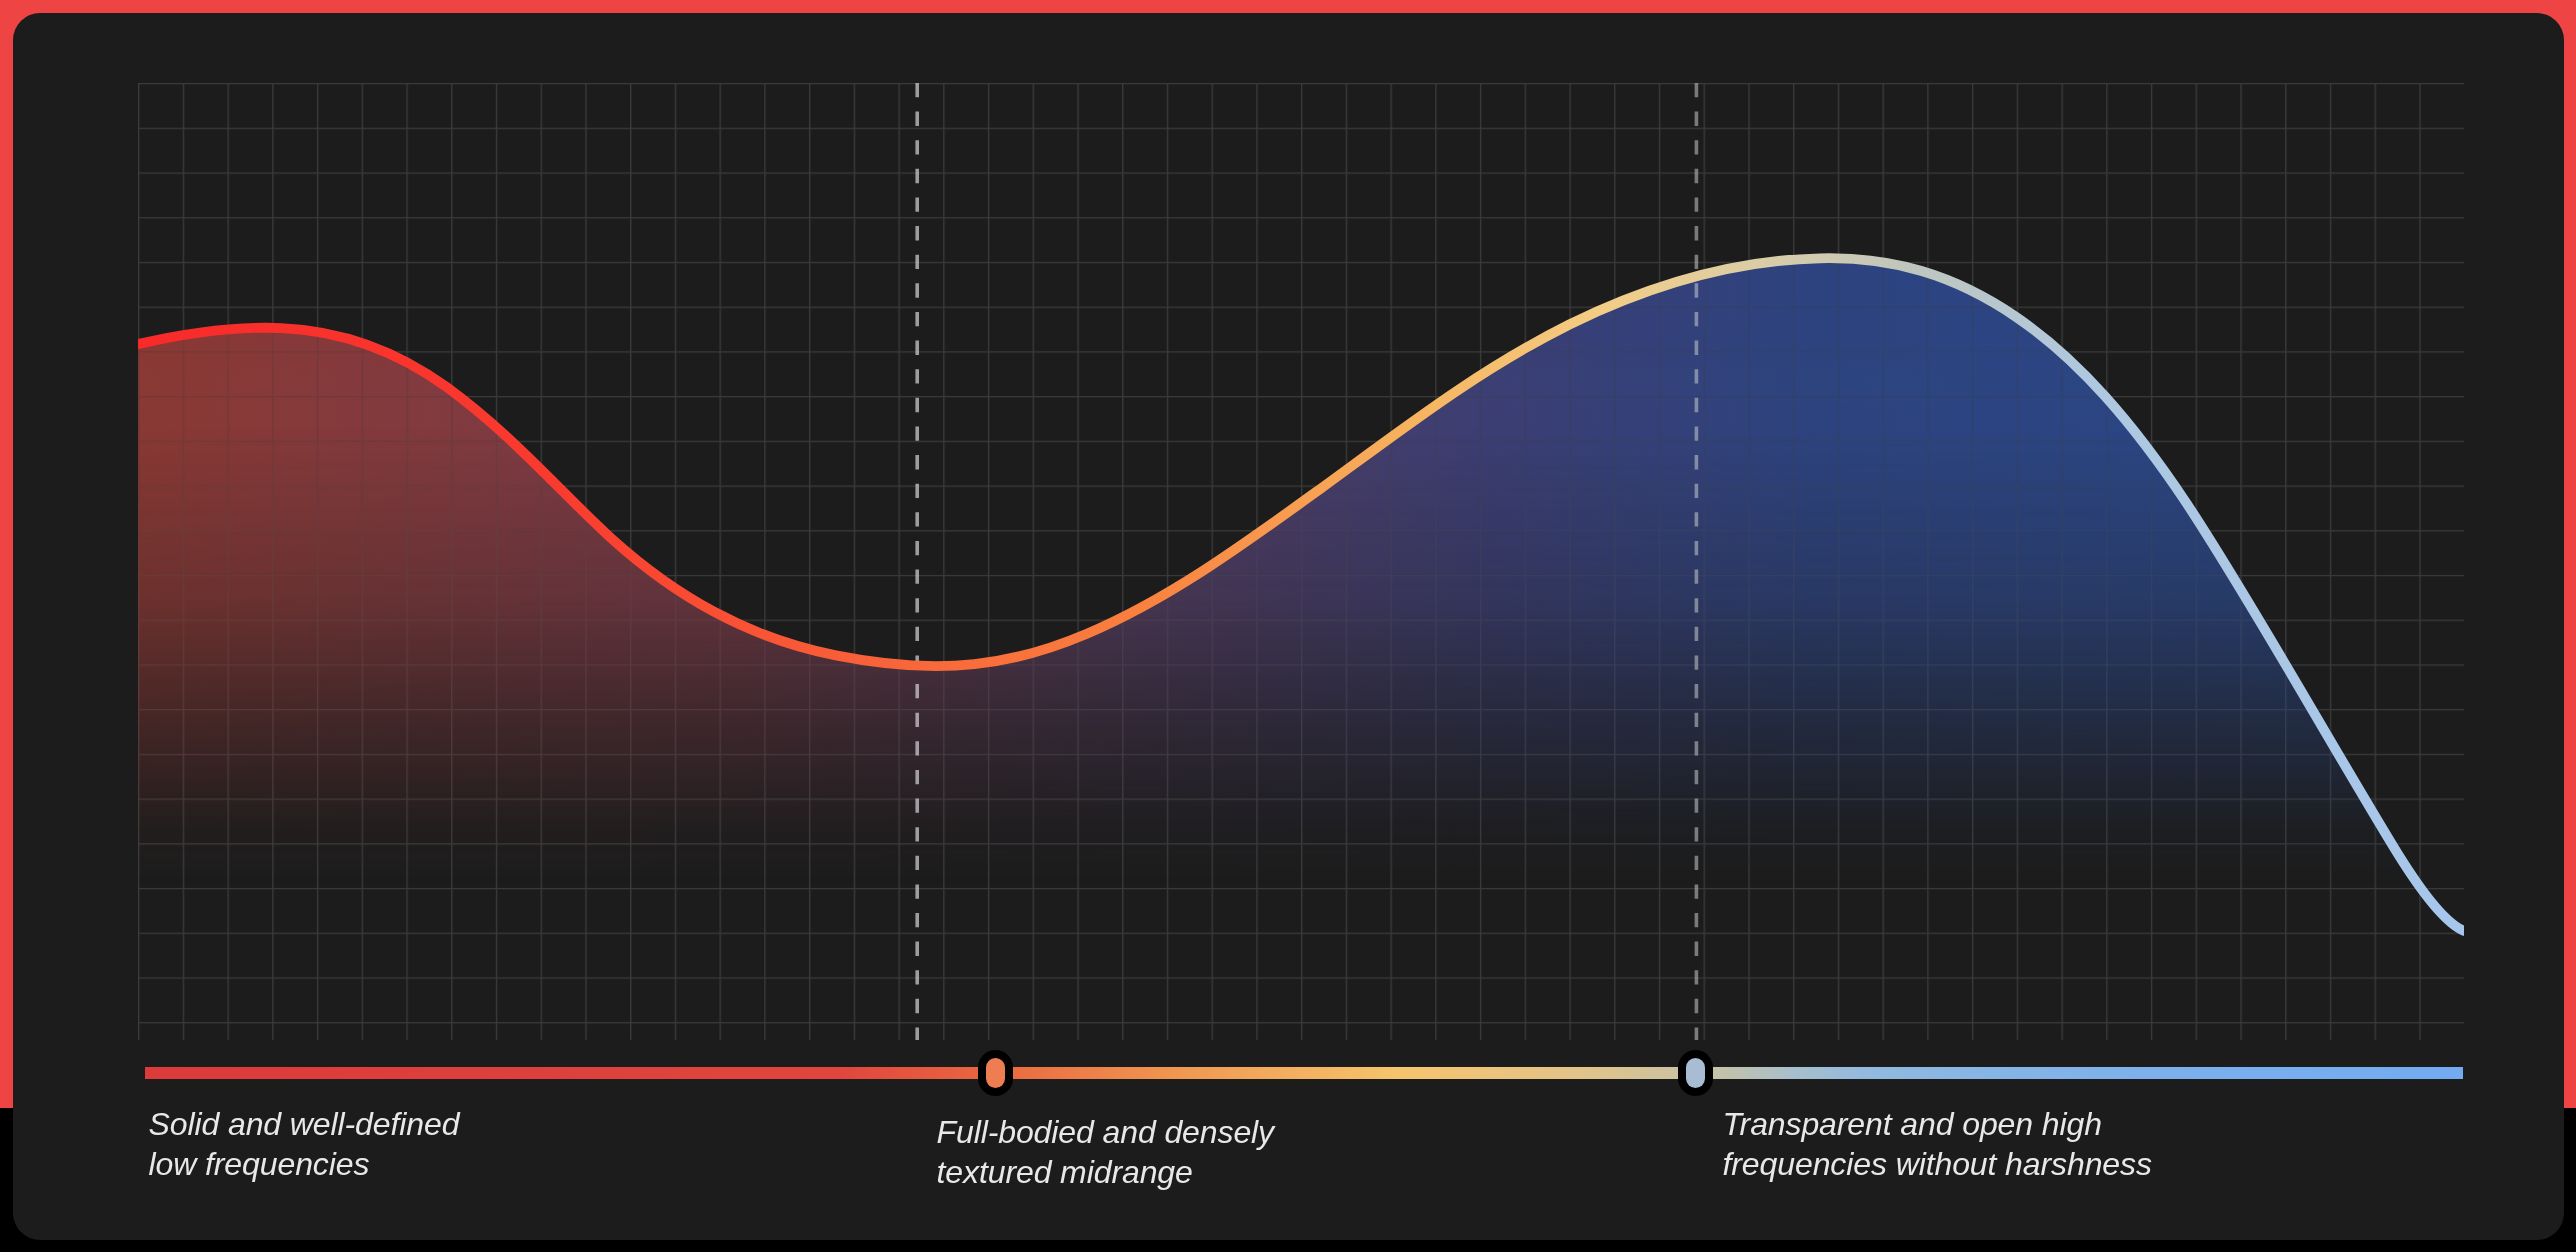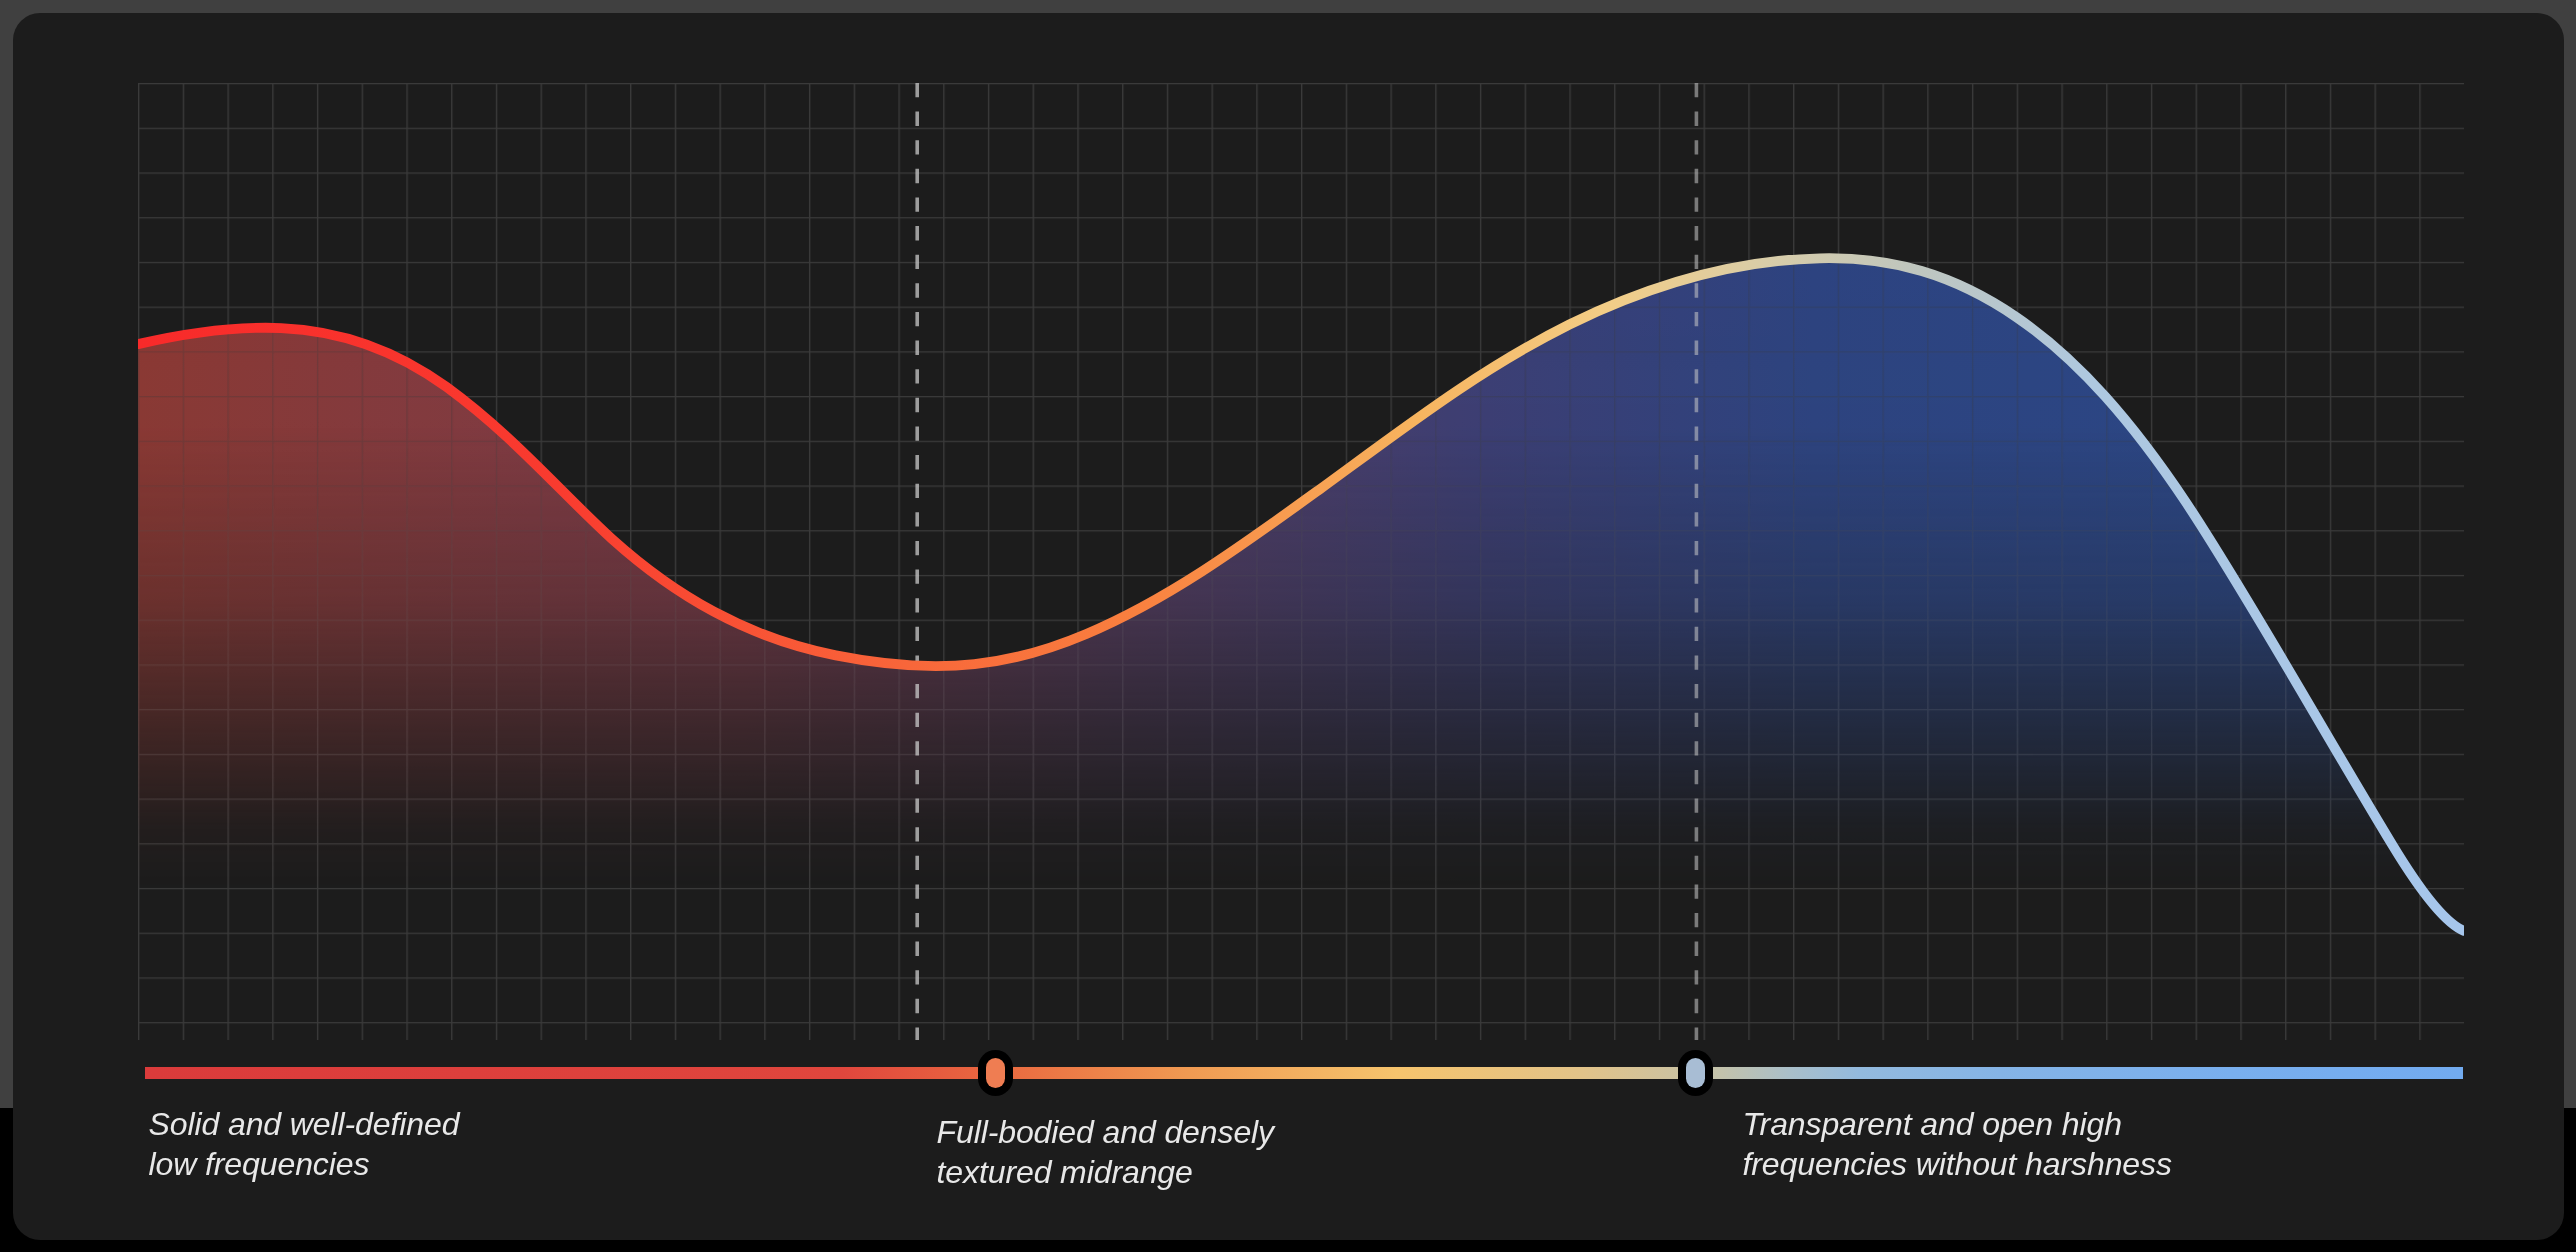--- a/index.html
+++ b/index.html
@@ -9,21 +9,21 @@
     height: 1252px;
     background: #000000;
     font-family: "Liberation Sans", sans-serif;
     overflow: hidden;
   }
 
   #root {
     position: relative;
     width: 2576px;
     height: 1108px;
-    background: #404040;
+    background: #ef4444;
     font-style: italic;
   }
 
   
   .card {
     position: absolute;
     left: 12.5px;
     top: 12.5px;
     width: 2551px;
     height: 1227px;
@@ -111,21 +111,21 @@
     color: #e8e8e8;
     font-size: 32px;
     line-height: 1.28;
     font-weight: 400;
     letter-spacing: -0.1px;
     white-space: pre-line;
   }
 
   .caption.c0 { left: 136px; }
   .caption.c1 { left: 924px; margin-top: 8px; }
-  .caption.c2 { left: 1710px; margin-left: 20px; }
+  .caption.c2 { left: 1710px; }
 </style>
 </head>
 <body>
 
 <div id="root">
   <div class="card">
 
     <div class="plot">
       <svg class="plot-svg" viewBox="0 0 2600 1070" preserveAspectRatio="none">
         <defs>

